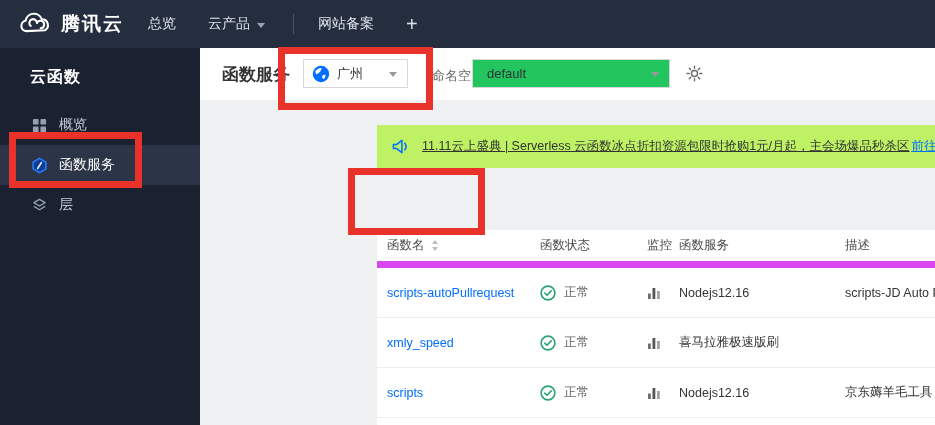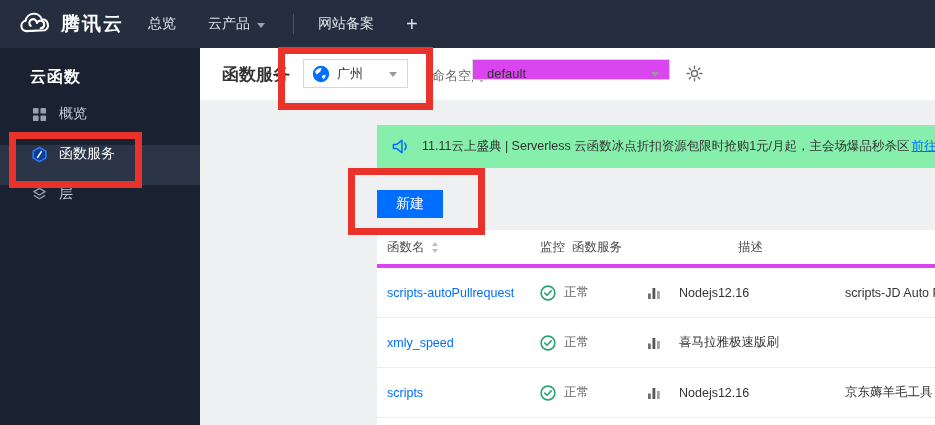--- a/index.html
+++ b/index.html
@@ -25,66 +25,66 @@
   .top-divider { width:1px; height:20px; background:#485061; margin:0 24px 0 28px; }
   .top-plus { font-size:20px; font-weight:normal; }
 
   
   .sidebar {
     position:absolute; left:0; top:46px; width:200px; height:379px;
     background:#1a2232; z-index:4;
   }
   .sidebar-title { color:#fff; font-size:16px; font-weight:bold; padding:21px 4px 0 30px; letter-spacing:1px; }
   .side-menu { margin-top:17px; }
-  .side-item { height:40px; display:flex; align-items:flex-start; padding-left:30px; cursor:pointer;
+  .side-item { height:40px; display:flex; align-items:center; padding-left:30px; cursor:pointer;
     color:#c5ccd8; font-size:14px; }
   .side-item .s-icon { width:18px; height:18px; margin-right:11px; display:flex; align-items:center; justify-content:center; }
   .side-item.selected { background:#2b3547; color:#fff; }
 
   
   .main-header {
     position:absolute; left:200px; top:46px; width:735px; height:54px; background:#fff; z-index:3;
   }
   .page-title { position:absolute; left:22px; top:17px; font-size:17px; font-weight:bold; color:#333; }
   .region-box {
     position:absolute; left:103px; top:13px; width:105px; height:29px;
     border:1px solid #d8d8d8; background:#fff; display:flex; align-items:center; cursor:pointer;
   }
   .region-box .r-globe { margin-left:8px; display:flex; }
   .region-label { margin-left:7px; font-size:13px; color:#333; }
   .box-caret { width:0; height:0; border-left:4px solid transparent; border-right:4px solid transparent;
     border-top:5px solid #9a9a9a; position:absolute; right:10px; top:12px; }
   .ns-label { position:absolute; left:232px; top:21px; font-size:13px; color:#666; }
   .ns-select {
-    position:absolute; left:272px; top:13px; width:198px; height:21px;
-    border:1px solid #d8d8d8; background:#d946ef; cursor:pointer;
+    position:absolute; left:272px; top:13px; width:198px; height:29px;
+    border:1px solid #d8d8d8; background:#22c55e; cursor:pointer;
   }
   .ns-value { position:absolute; left:14px; top:6px; font-size:13px; color:#333; }
   .gear { position:absolute; left:486px; top:19px; cursor:pointer; display:flex; }
 
   
   .content-bg { position:absolute; left:200px; top:100px; width:735px; height:325px; background:#eef0f2; }
 
   .notice {
-    position:absolute; left:377px; top:125px; width:558px; height:43px; background:#86efac;
-    display:flex; align-items:center; padding-left:14px; overflow:hidden; white-space:nowrap;
+    position:absolute; left:377px; top:125px; width:558px; height:43px; background:#bef264;
+    display:flex; align-items:center; padding-left:14px; overflow:hidden; white-space:nowrap;text-decoration:underline;
   }
   .notice-text { margin-left:12px; font-size:12.5px; color:#333; }
   .notice-link { color:#006eff; text-decoration:underline; cursor:pointer; margin-left:2px; font-size:12.5px; }
 
   .create-btn {
     position:absolute; left:377px; top:190px; width:66px; height:28px;
     background:#006eff; color:#fff; font-size:14px; border:none; cursor:pointer;
     display:flex; align-items:center; justify-content:center;
   }
 
   
   .func-table { position:absolute; left:377px; top:230px; width:558px; height:195px; background:#fff; overflow:hidden; }
   .t-row { display:flex; align-items:center; }
-  .t-head { height:38px; border-bottom:4px solid #d946ef; color:#4a4a4a; font-size:12.5px; }
+  .t-head { height:38px; border-bottom:7px solid #d946ef; color:#4a4a4a; font-size:12.5px; }
   .t-body-row { height:50px; border-bottom:1px solid #ededed; font-size:12.5px; }
   .c-name { width:153px; padding-left:10px; flex:none; display:flex; align-items:center; overflow:hidden; white-space:nowrap; }
   .c-status { width:107px; padding-left:10px; flex:none; display:flex; align-items:center; white-space:nowrap; }
   .c-monitor { width:32px; padding-left:10px; flex:none; display:flex; align-items:flex-end; white-space:nowrap; overflow:visible; }
   .c-runtime { width:166px; padding-left:10px; flex:none; white-space:nowrap; overflow:hidden; }
   .c-desc { flex:1; padding-left:10px; white-space:nowrap; overflow:hidden; }
   .sort-icon { margin-left:6px; display:flex; }
   .fn-link { color:#006eff; cursor:pointer; }
   .status-text { color:#666; margin-left:8px; }
   .bars { cursor:pointer; display:flex; }
@@ -196,33 +196,35 @@
       <svg width="19" height="17" viewBox="0 0 20 18" fill="none" stroke="#006eff" stroke-width="1.6" stroke-linejoin="round" stroke-linecap="round">
         <path d="M2.5 6.8 h3.6 L11.5 2.5 v13 L6.1 11.2 H2.5 Z"></path>
         <path d="M14.5 5.5 a5.5 5.5 0 0 1 0 7"></path>
       </svg>
     </span>
     <span class="notice-text">11.11云上盛典 | Serverless 云函数冰点折扣资源包限时抢购1元/月起，主会场爆品秒杀区</span>
     <span class="notice-link">前往</span>
 
   </div>
 
-  <button class="create-btn">新建</button>
 
   <div class="func-table">
     <div class="t-row t-head">
       <div class="c-name">
         <span>函数名</span>
         <span class="sort-icon">
           <svg width="8" height="13" viewBox="0 0 8 13">
             <path d="M4 1 L7 5 H1 Z" fill="#bfbfbf"></path>
             <path d="M4 12 L1 8 H7 Z" fill="#bfbfbf"></path>
           </svg>
         </span>
       </div>
+      <div class="c-status">
+          <span>函数状态</span>
+        </div>
       <div class="c-monitor">
           <span>监控</span>
         </div>
       <div class="c-runtime"><span>函数服务</span></div>
       <div class="c-desc"><span>描述</span></div>
     </div>
 
     <div class="t-row t-body-row">
       <div class="c-name">
           <span class="fn-link">scripts-autoPullrequest</span>

